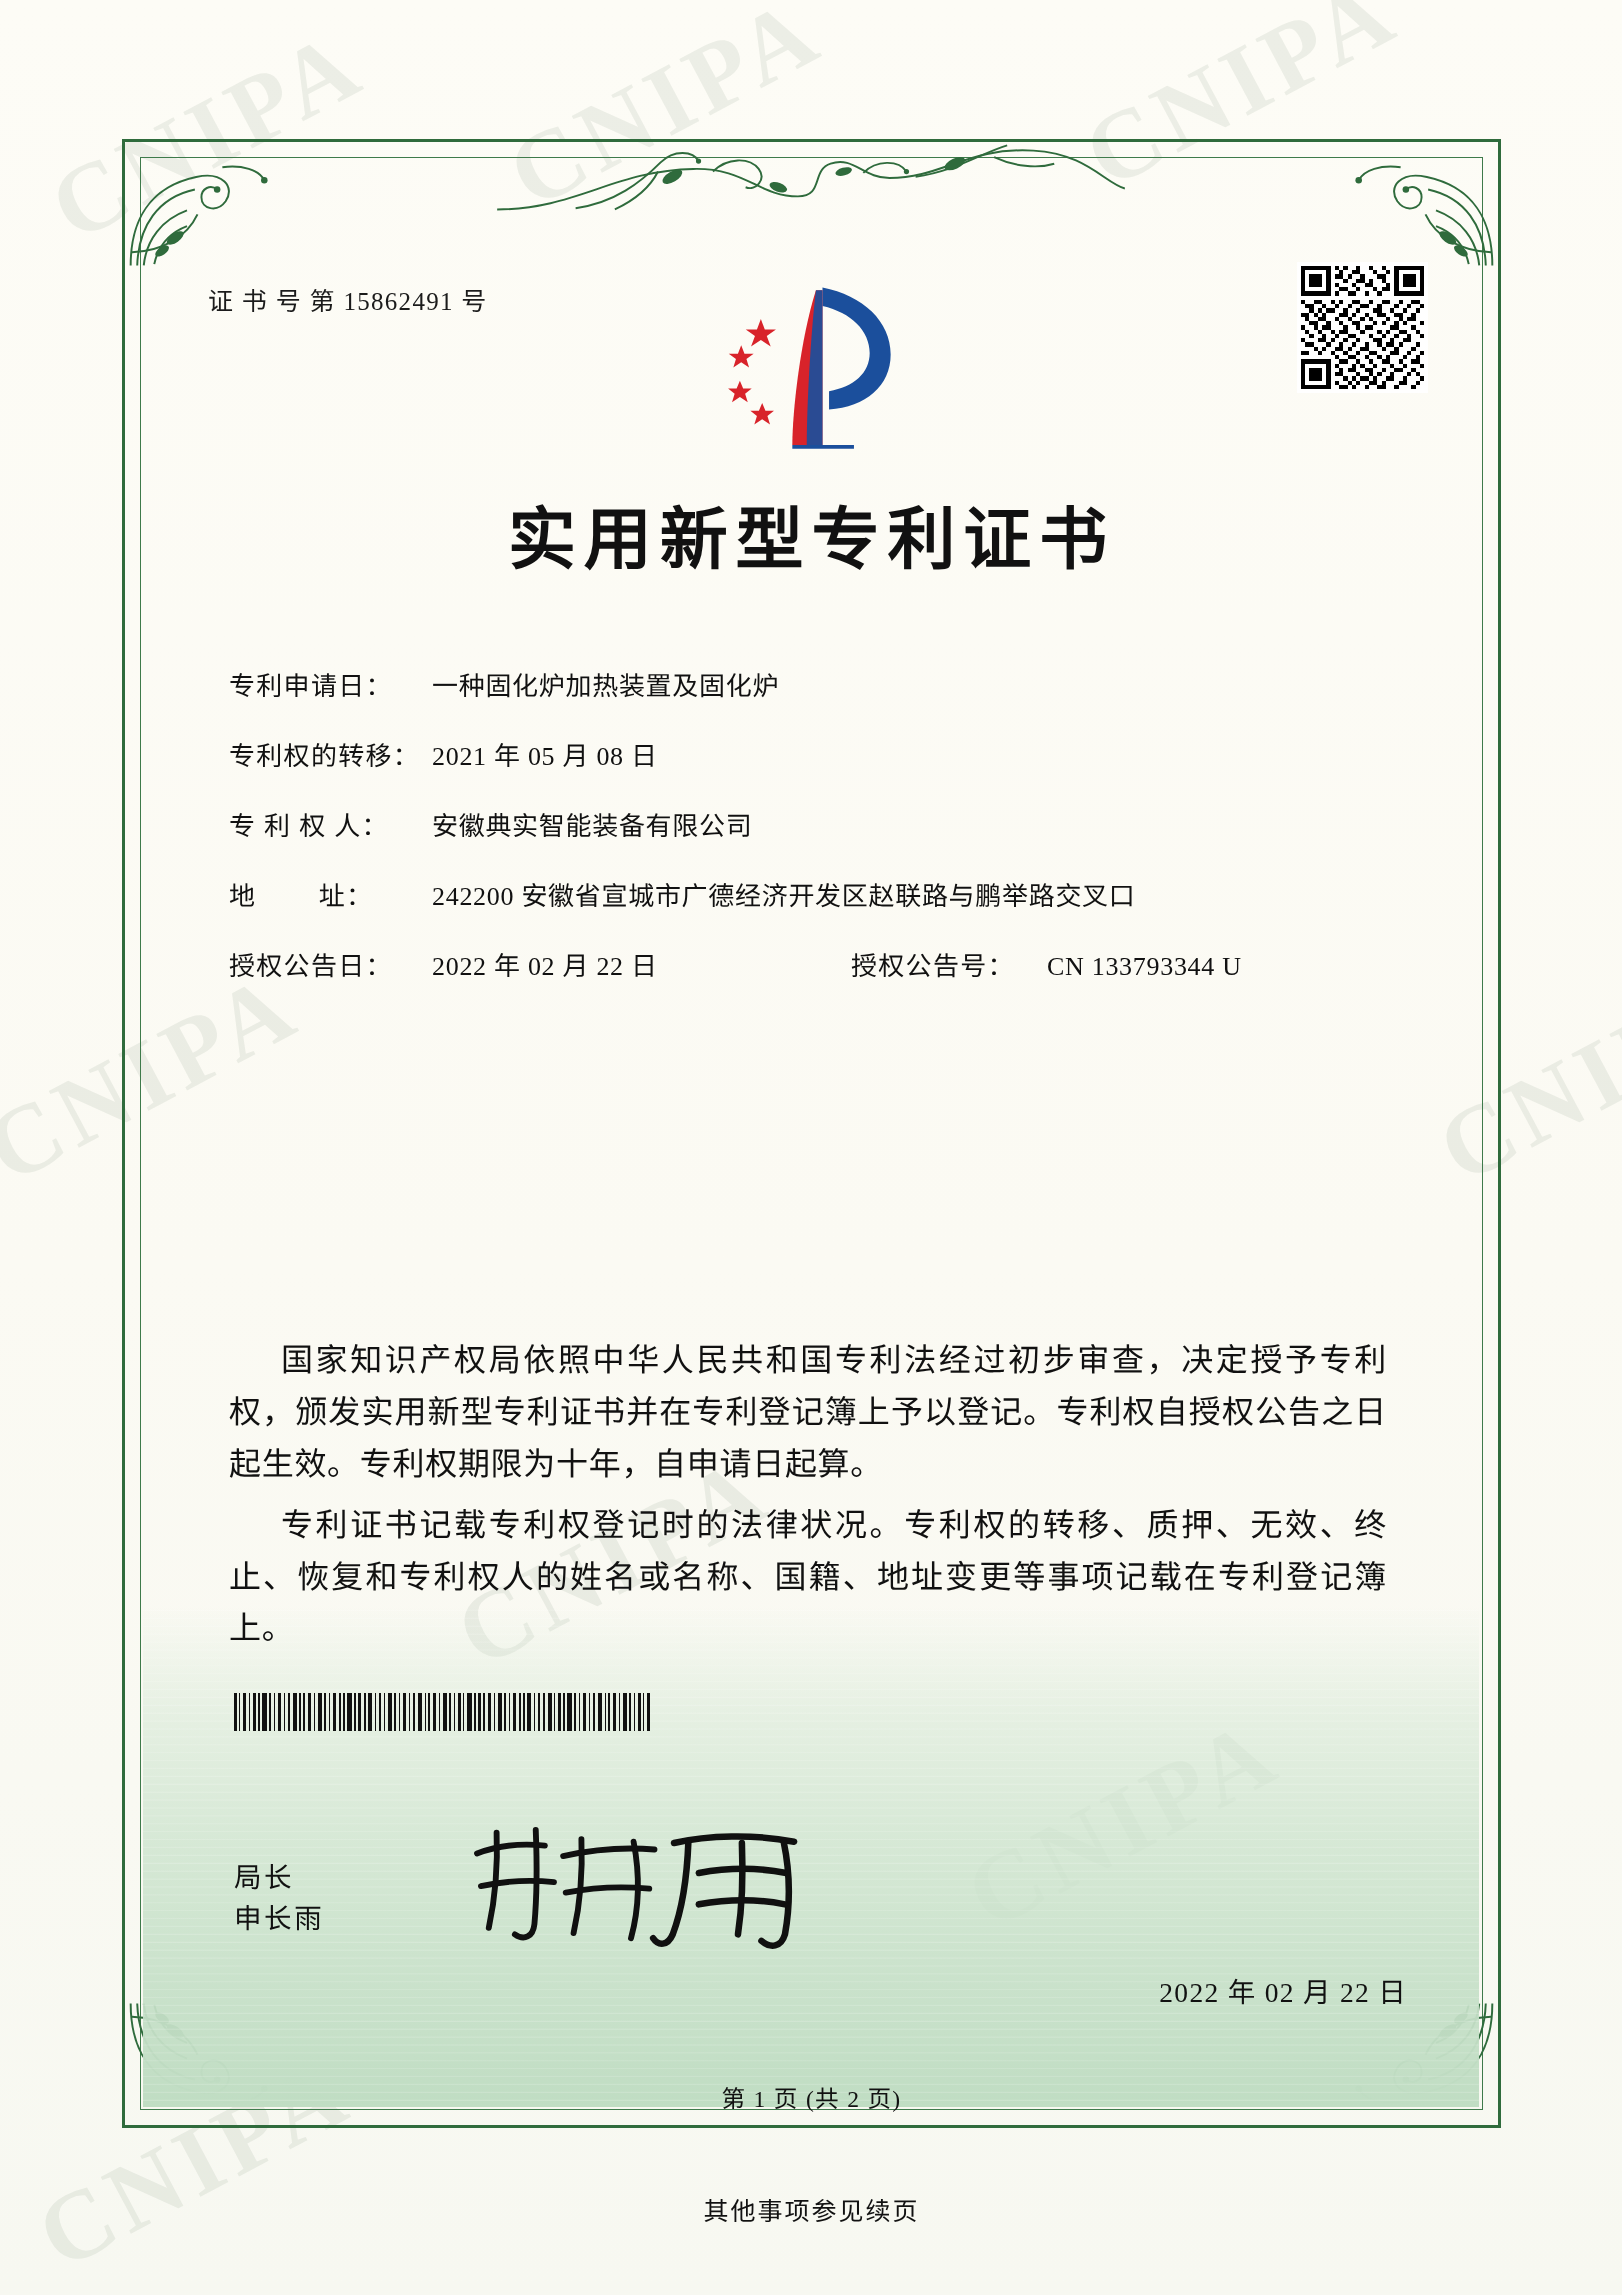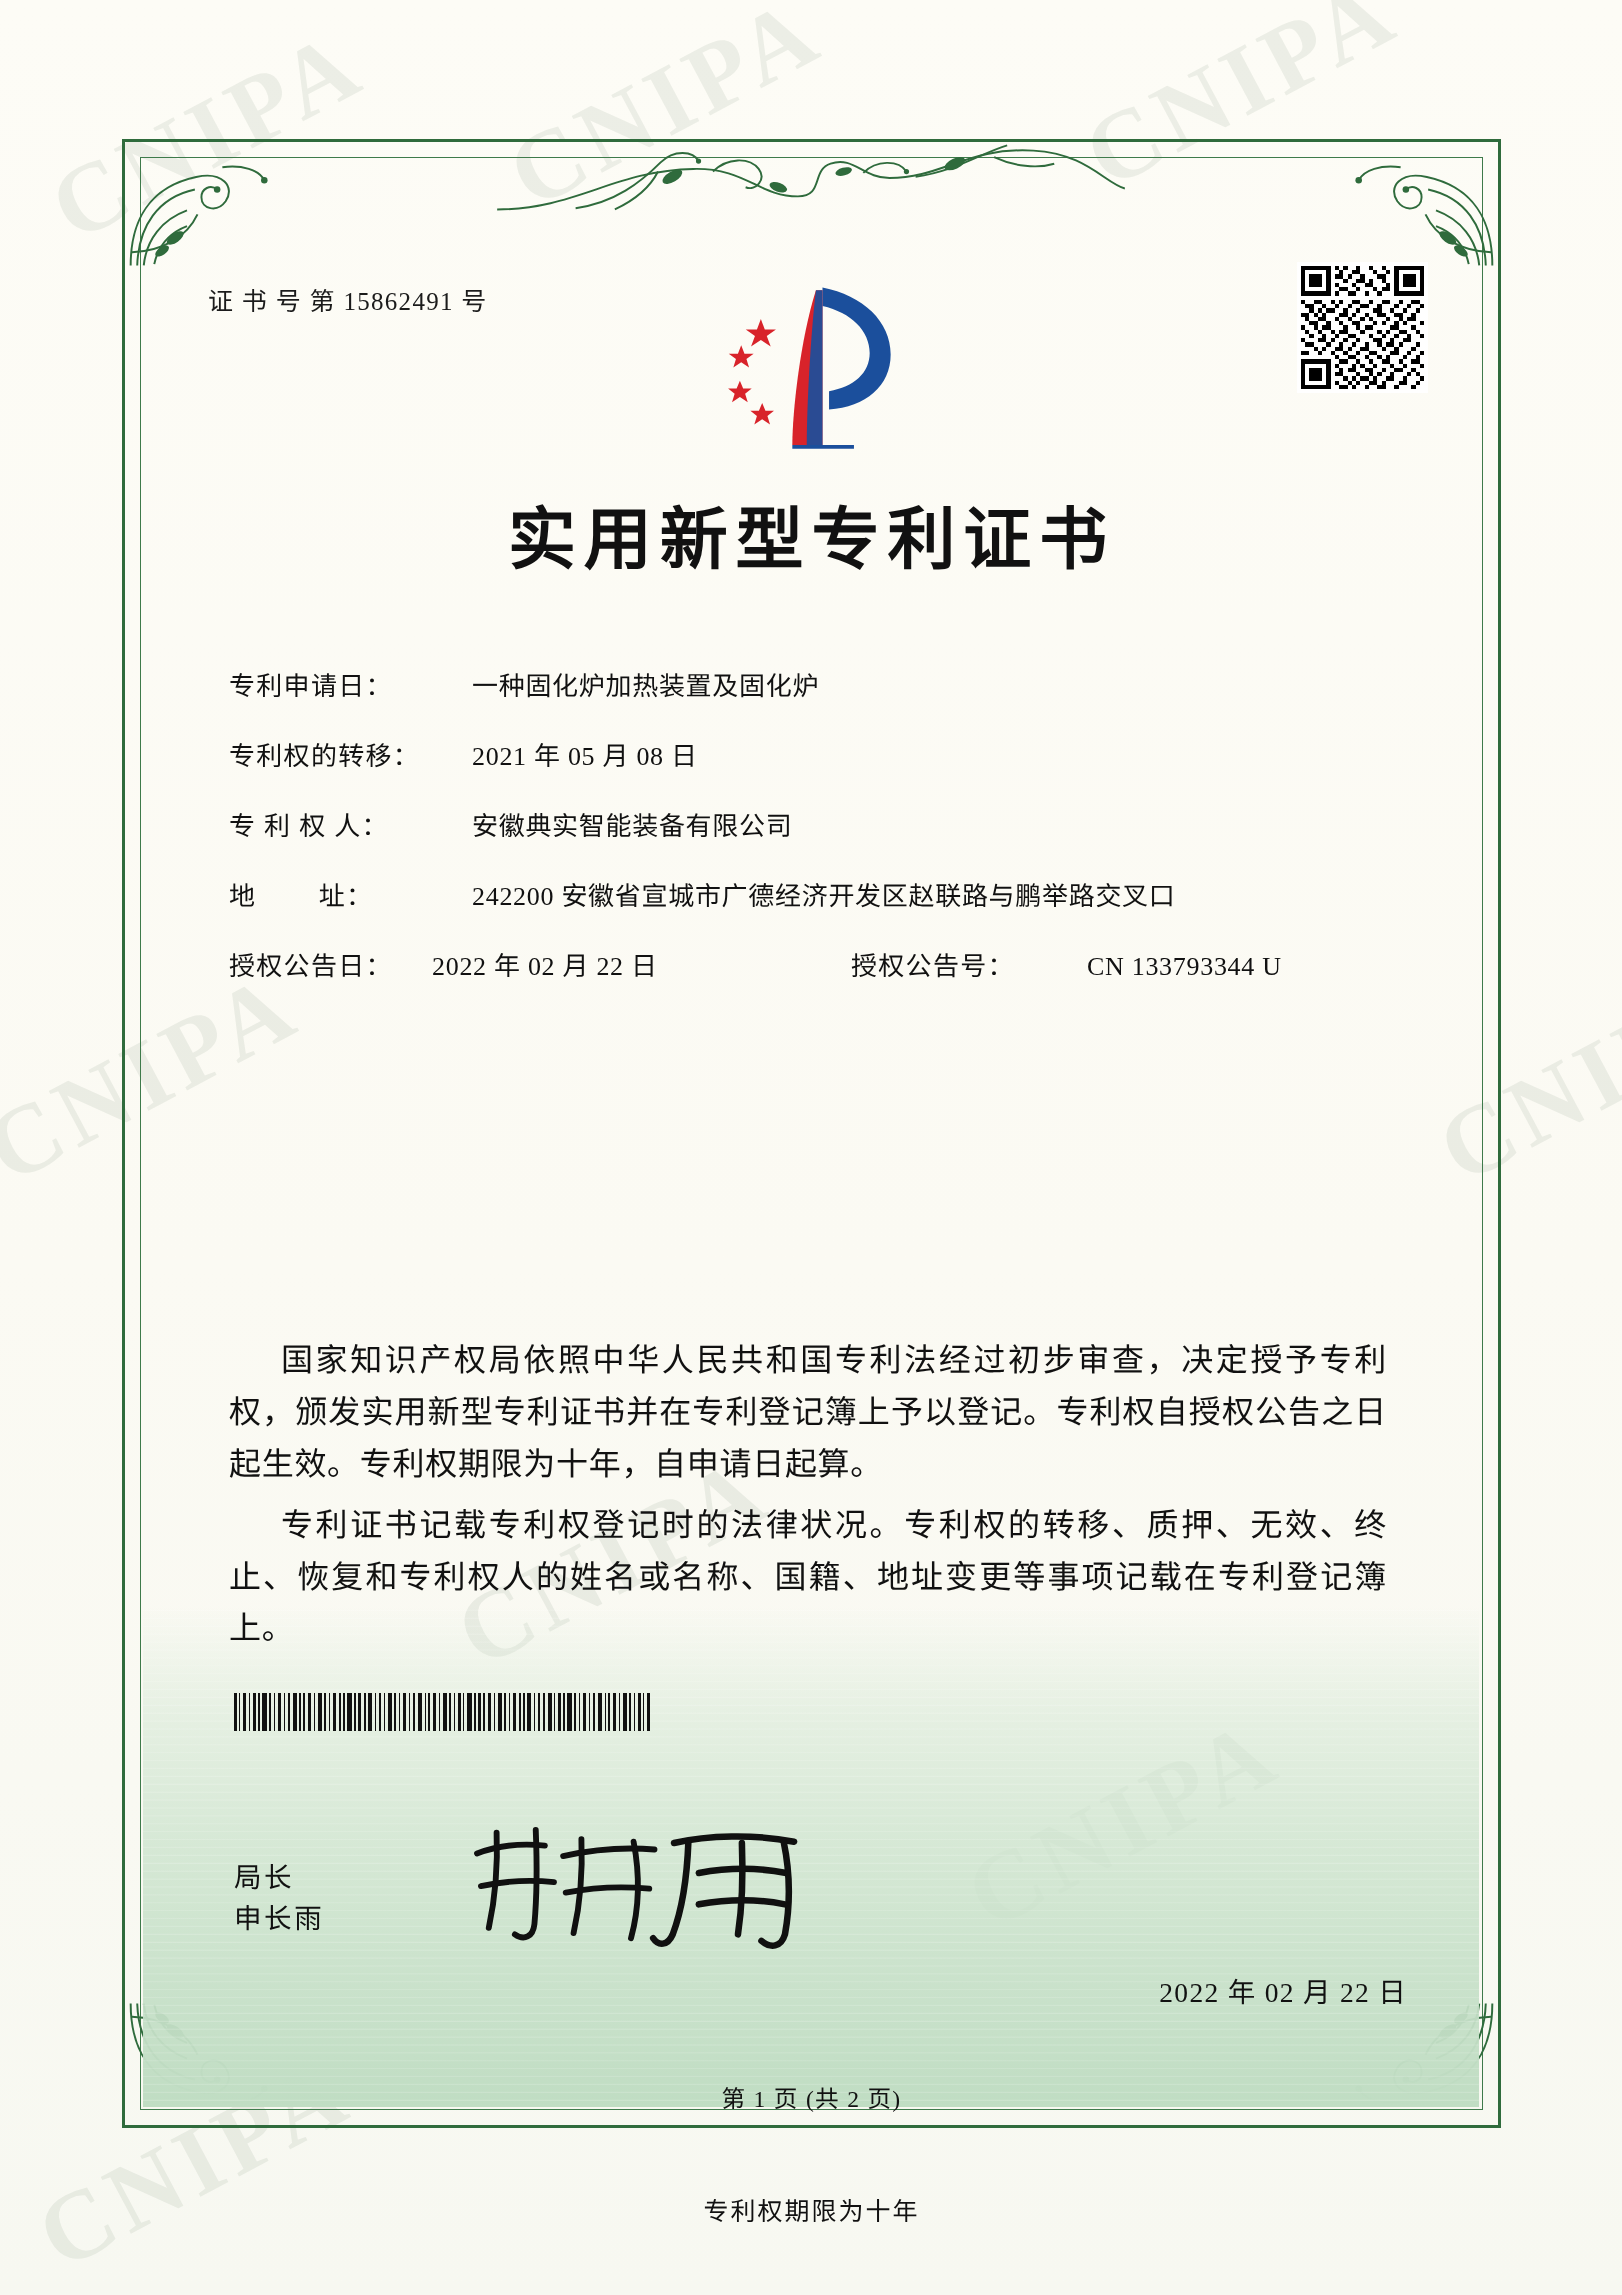--- a/index.html
+++ b/index.html
@@ -168,21 +168,20 @@
   .row .lbl {
     width: 203px;
     flex: 0 0 203px;
     letter-spacing: 1.3px;
     white-space: pre;
   }
   .row .val {
     flex: 1;
     letter-spacing: 0.7px;
     word-break: break-all;
-    margin-left: 40px;
   }
   .row.pair .val-left {
     width: 419px;
     flex: 0 0 419px;
     letter-spacing: 0.7px;
   }
   .row.pair .lbl2 {
     width: 196px;
     flex: 0 0 196px;
     letter-spacing: 1.3px;
@@ -764,16 +763,16 @@
         <path d="M434 46 C436 96 434 146 428 186"></path>
         <path d="M498 44 C508 92 508 142 500 186 C494 206 478 208 464 196"></path>
         <path d="M368 140 C412 132 460 132 500 140"></path>
       </g>
     </svg>
   </div>
 
   <div class="sig-date">2022 年 02 月 22 日</div>
 
   <div class="page-no">第 1 页 (共 2 页)</div>
-  <div class="footer-note">专利权期限为十年</div>
+  <div class="footer-note">其他事项参见续页</div>
 
 </div>
 
 
 </body></html>

